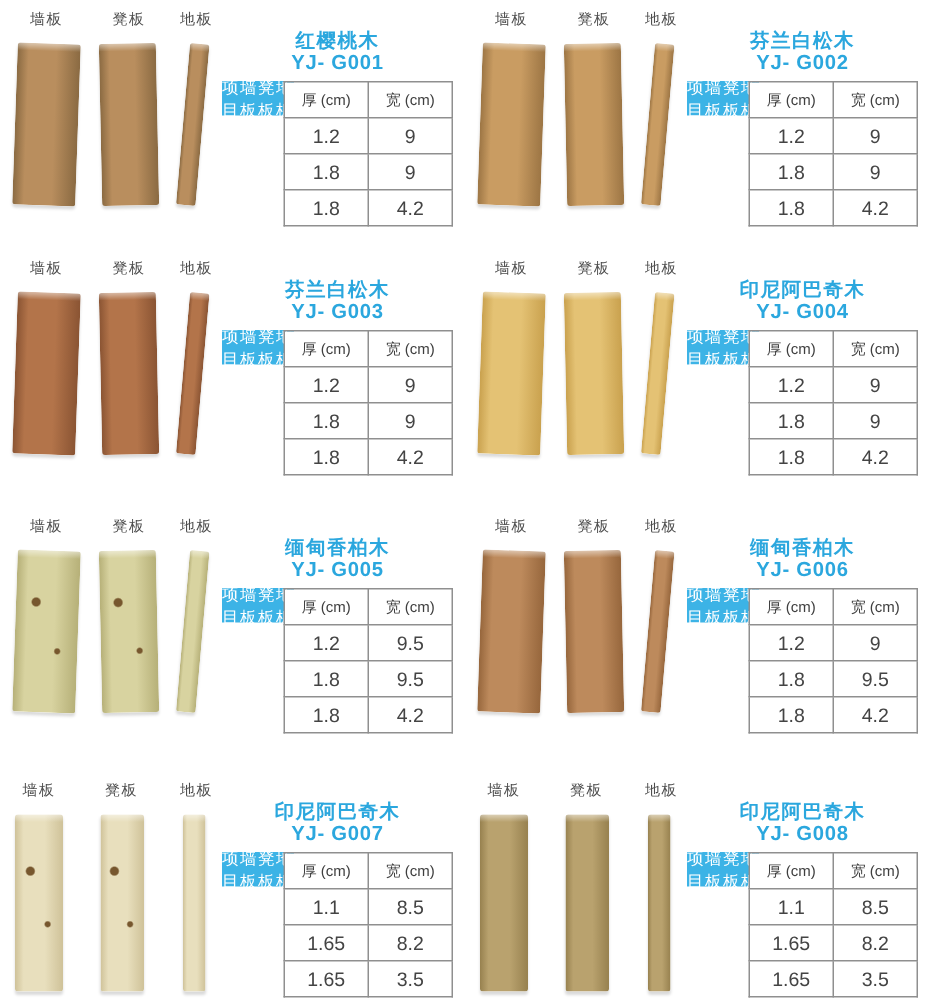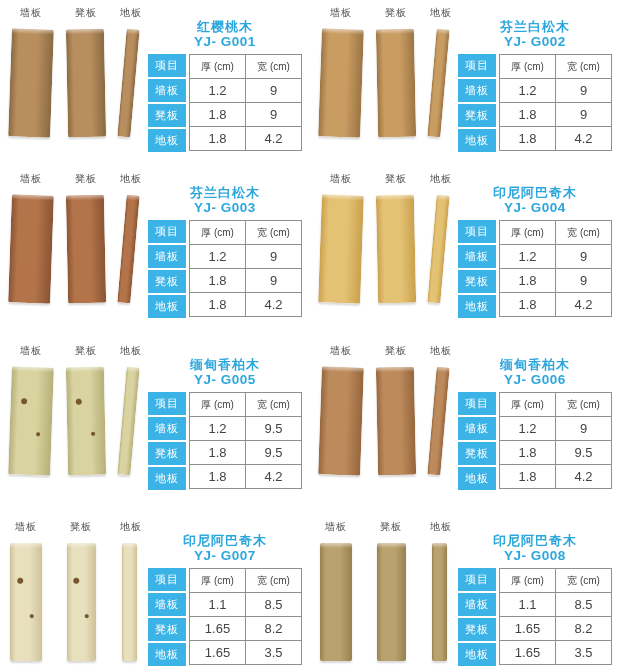--- a/index.html
+++ b/index.html
@@ -82,21 +82,21 @@
     color:var(--accent, #2ba7de);
     font-size:13.5px;
     font-weight:bold;
     letter-spacing:0.5px;
     line-height:16px;
     margin-bottom:4px;
   }
 
   
   .spec { display:flex; align-items:flex-start; }
-  .chips { display:flex; flex-direction:column; width:38px; margin-right:3px; }
+  .chips { display:flex; width:38px; margin-right:3px; }
   .chip {
     height:23px;
     margin-bottom:2px;
     background:var(--chip, #3cb3e6);
     color:#ffffff;
     font-size:11px;
     letter-spacing:1px;
     display:flex;
     align-items:center;
     justify-content:center;

